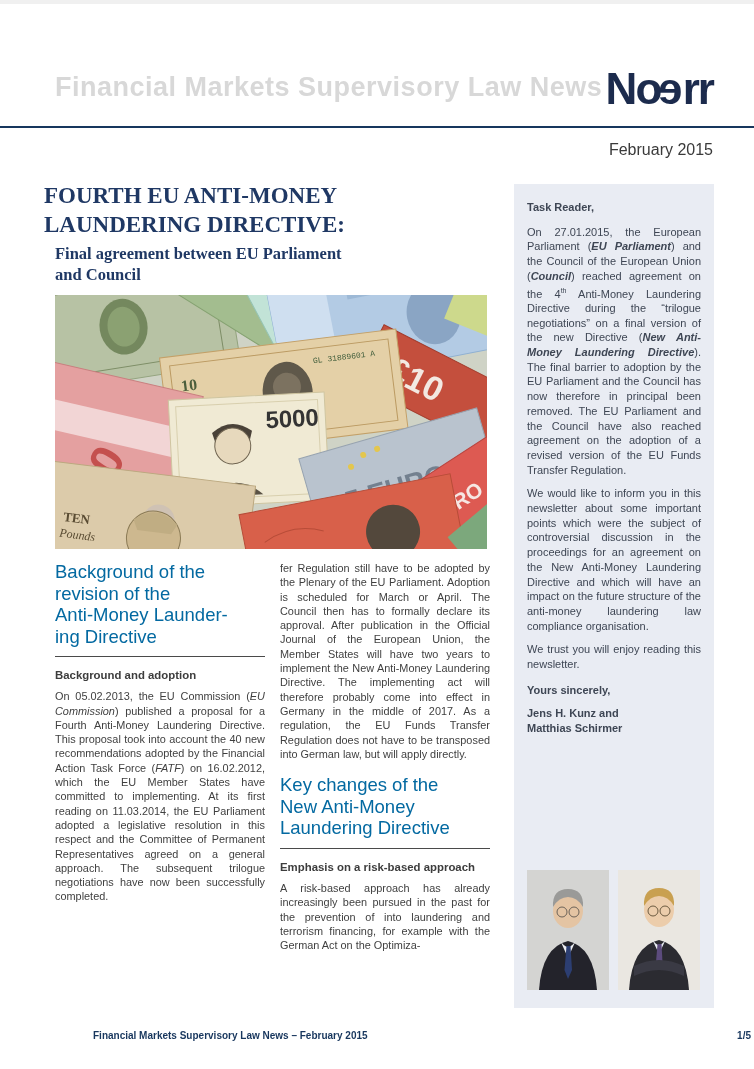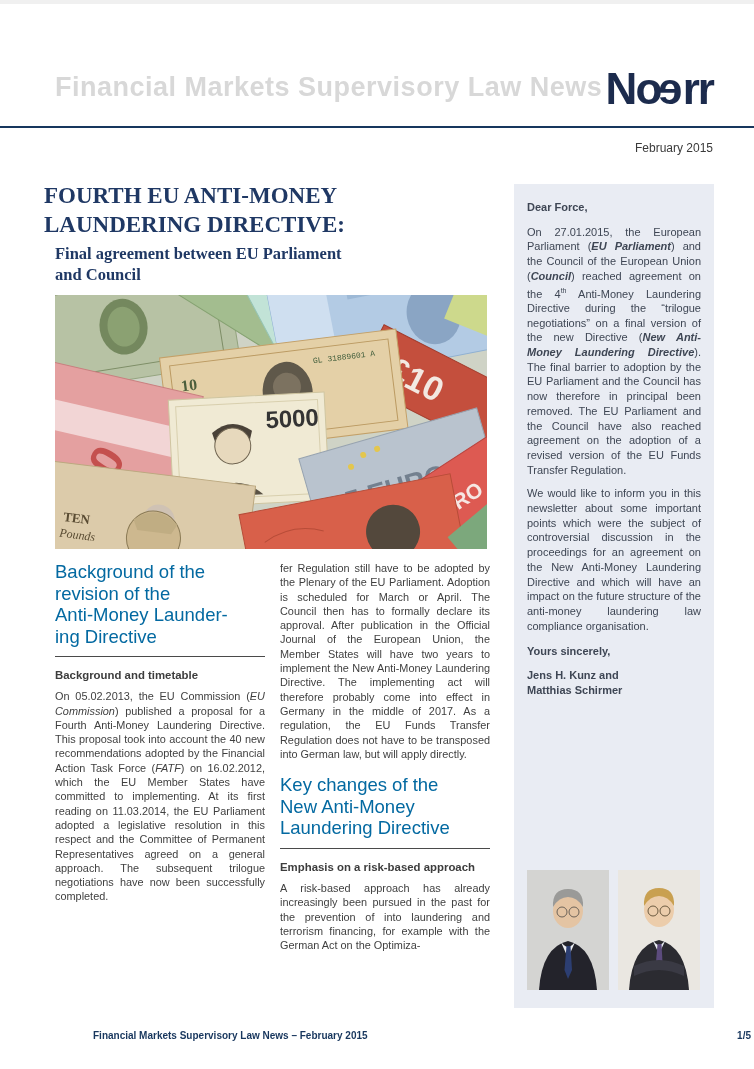--- a/index.html
+++ b/index.html
@@ -6,21 +6,21 @@
   .page{position:relative;width:754px;height:1069px;background:#ffffff;margin:4px auto;
         font-family:"Liberation Sans",sans-serif;color:#3f3f3f;overflow:hidden;}
 
   
   .masthead{position:absolute;left:55px;top:68px;margin:0;font-size:27px;font-weight:700;
             color:#d8d8d8;letter-spacing:.5px;}
   .logo{position:absolute;right:41px;top:60px;font-size:44px;font-weight:700;color:#1c2b4d;
         letter-spacing:-2px;font-family:"Liberation Sans",sans-serif;}
   .logo .flip{display:inline-block;transform:scaleX(-1);}
   .header-rule{position:absolute;left:0;top:122px;width:754px;height:2px;background:#17365d;}
-  .issue-date{position:absolute;right:41px;top:137px;font-size:12px;color:#3a3a3a;}
+  .issue-date{position:absolute;right:41px;top:137px;font-size:16px;color:#3a3a3a;}
 
   
   .article-title{position:absolute;left:44px;top:177px;width:445px;margin:0;
     font-family:"Liberation Serif","DejaVu Serif",serif;font-size:23px;line-height:29px;
     font-weight:700;color:#1f3864;white-space:pre-line;}
   .article-subtitle{position:absolute;left:55px;top:239px;width:445px;margin:0;
     font-family:"Liberation Serif","DejaVu Serif",serif;font-size:16.5px;line-height:21px;
     font-weight:700;color:#1f3864;white-space:pre-line;}
 
   
@@ -162,38 +162,39 @@
         </g>
     </svg>
   </div>
 
   <div class="col col-left">
     <h2>Background of the
 revision of the
 Anti-Money Launder-
 ing Directive</h2>
     <hr class="rule">
-    <h3>Background and timetable</h3>
+    <h3>Background and adoption</h3>
     <p><span>On 05.02.2013, the EU Commission (</span><span style="font-style: italic;">EU Commission</span><span>) published a proposal for a Fourth Anti-Money Laundering Directive. This proposal took into account the 40 new recommendations adopted by the Financial Action Task Force (</span><span style="font-style: italic;">FATF</span><span>) on 16.02.2012, which the EU Member States have committed to implementing. At its first reading on 11.03.2014, the EU Parliament adopted a legislative resolution in this respect and the Committee of Permanent Representatives agreed on a general approach. The subsequent trilogue negotiations have now been successfully completed.</span></p>
   </div>
 
   <div class="col col-mid">
     <p><span>fer Regulation still have to be adopted by the Plenary of the EU Parliament. Adoption is scheduled for March or April. The Council then has to formally declare its approval. After publication in the Official Journal of the European Union, the Member States will have two years to implement the New Anti-Money Laundering Directive. The implementing act will therefore probably come into effect in Germany in the middle of 2017. As a regulation, the EU Funds Transfer Regulation does not have to be transposed into German law, but will apply directly.</span></p>
     <h2>Key changes of the
 New Anti-Money
 Laundering Directive</h2>
     <hr class="rule">
     <h3>Emphasis on a risk-based approach</h3>
     <p><span>A risk-based approach has already increasingly been pursued in the past for the prevention of into laundering and terrorism financing, for example with the German Act on the Optimiza-</span></p>
   </div>
 
   <aside class="sidebar">
-    <p class="greeting">Dear Force,</p>
+    <p class="greeting">Task Reader,</p>
     <p><span>On 27.01.2015, the European Parliament (</span><span style="font-style: italic; font-weight: 700;">EU Parliament</span><span>) and the Council of the European Union (</span><span style="font-style: italic; font-weight: 700;">Council</span><span>) reached agreement on the 4</span><sup>th</sup><span> Anti-Money Laundering Directive during the “trilogue negotiations” on a final version of the new Directive (</span><span style="font-style: italic; font-weight: 700;">New Anti-Money Laundering Directive</span><span>). The final barrier to adoption by the EU Parliament and the Council has now therefore in principal been removed. The EU Parliament and the Council have also reached agreement on the adoption of a revised version of the EU Funds Transfer Regulation.</span></p>
     <p><span>We would like to inform you in this newsletter about some important points which were the subject of controversial discussion in the proceedings for an agreement on the New Anti-Money Laundering Directive and which will have an impact on the future structure of the anti-money laundering law compliance organisation.</span></p>
+    <p><span>We trust you will enjoy reading this newsletter.</span></p>
     <p class="closing">Yours sincerely,</p>
     <p class="signature">Jens H. Kunz and
 Matthias Schirmer</p>
     <div class="photos">
       <svg class="photo" viewBox="0 0 82 120">
         <rect width="82" height="120" fill="#d4d4d2"></rect>
         <ellipse cx="41" cy="41" rx="15" ry="17" fill="#e4c4a3"></ellipse>
         <path d="M26 37 Q25 19 41 19 Q57 19 56 37 Q50 27 41 27 Q32 27 26 37 Z" fill="#9a9a98"></path>
         <circle cx="35" cy="42" r="5" fill="none" stroke="#6b6258" stroke-width="1"></circle>
         <circle cx="47" cy="42" r="5" fill="none" stroke="#6b6258" stroke-width="1"></circle>

